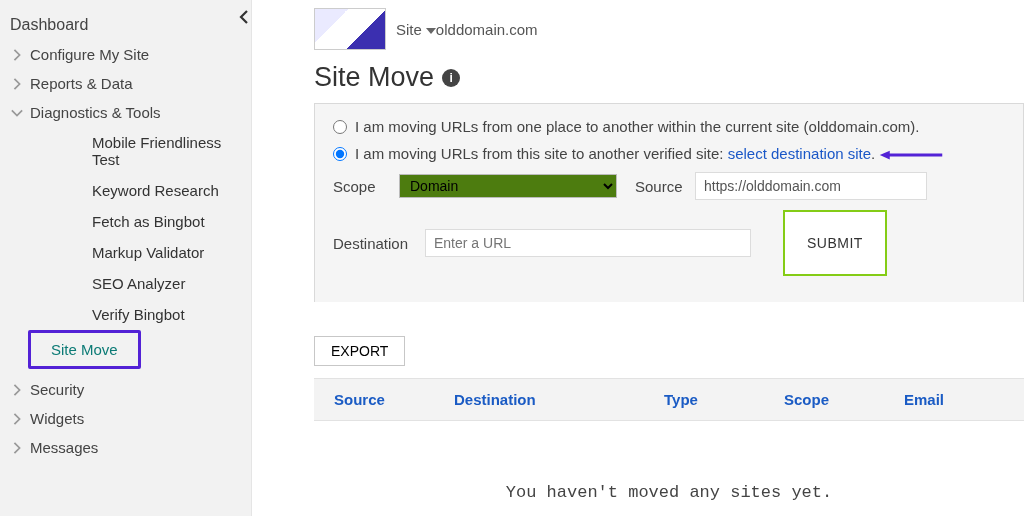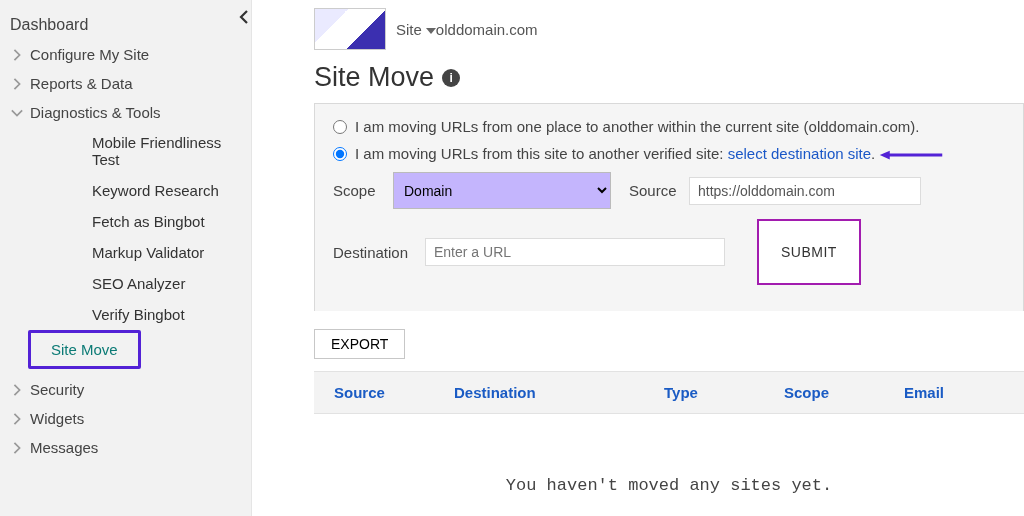--- a/index.html
+++ b/index.html
@@ -94,41 +94,41 @@
   .link-inline { color: #1a57c7; cursor: pointer; margin-top: 8px; }
   .arrow {
     position: absolute;
     top: 46px;
     right: 62px;
     height: 10px;
   }
   .form-row { display: flex; align-items: center; gap: 12px; margin-top: 10px; color: #444; }
   .form-row label { min-width: 48px; }
   select.scope {
-    width: 218px; height: 37px; background: #c4b5fd; border: 1px solid #bbb;
-    padding: 2px 6px; font-size: 14px;
+    width: 218px; height: 24px; background: #4d7c0f; border: 1px solid #bbb;
+    padding: 2px 6px; font-size: 14px; margin-left: 6px;
   }
   .text-input {
     height: 28px; background: #fff; border: 1px solid #dcdcdc;
     padding: 2px 8px; font-size: 14px; color: #555;
   }
   .src-input { width: 232px; }
-  .dest-input { width: 300px; color: #0c4a6e; }
+  .dest-input { width: 326px; color: #0c4a6e; }
   .submit-btn {
-    border: 2px solid #a21caf;
+    border: 2px solid #84cc16;
     background: #fff;
     color: #333;
     padding: 23px 22px;
     font-size: 14px;
     letter-spacing: 0.5px;
     cursor: pointer;
     margin-left: 20px;
   }
   .export-btn {
-    margin: 18px 0 12px 62px;
+    margin: 34px 0 12px 62px;
     display: inline-block;
     border: 1px solid #c7c7c7;
     background: #fff;
     padding: 6px 16px;
     font-size: 14px;
     cursor: pointer;
   }
   .tbl-head {
     margin-left: 62px;
     background: #f3f3f3;

